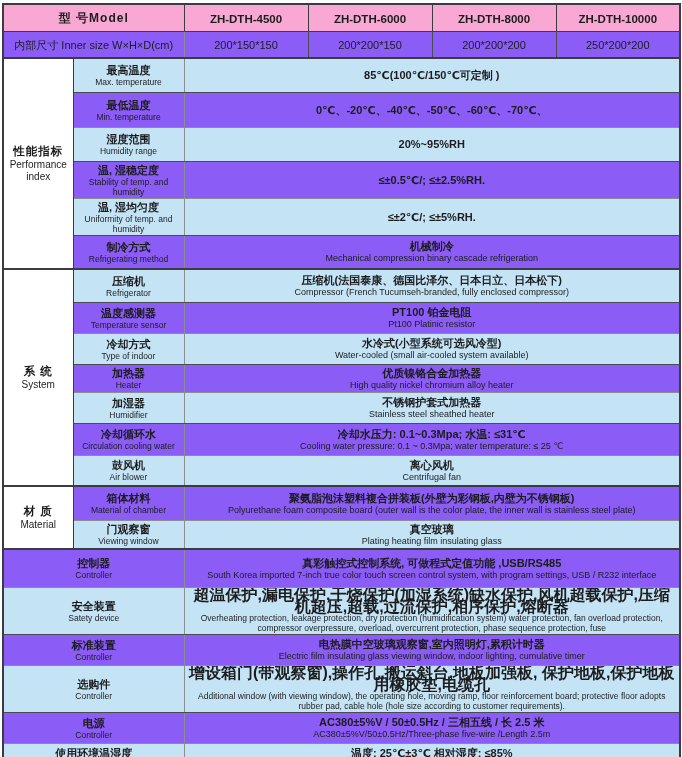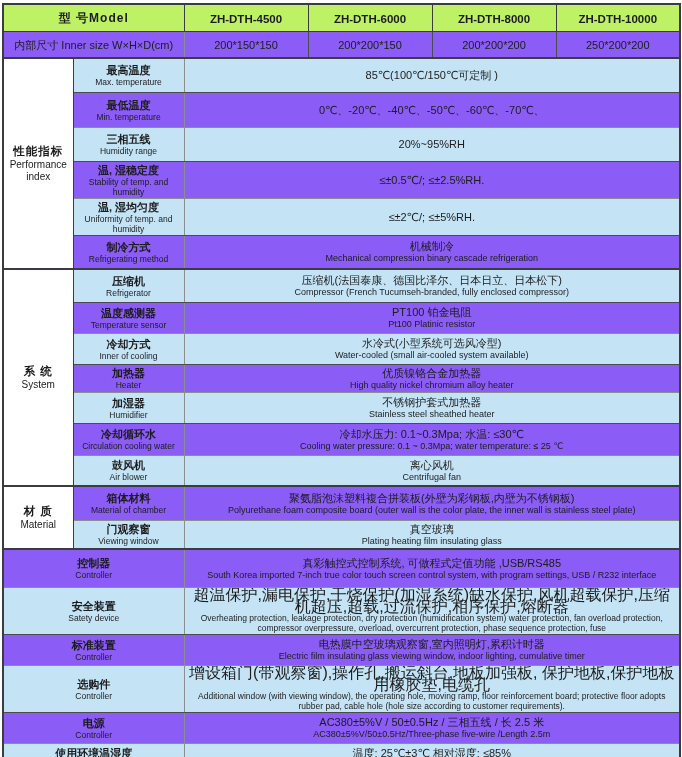--- a/index.html
+++ b/index.html
@@ -7,32 +7,32 @@
   table.spec{
     border-collapse:collapse;table-layout:fixed;width:677px;
     font-family:"Liberation Sans","DejaVu Sans",sans-serif;
     color:#1c1c1e;border:2px solid #3a3c41;
   }
   td{
     border:1px solid #8a8d92;text-align:center;vertical-align:middle;
     padding:1px 3px;background:#8b5cf6;overflow:hidden;
   }
   tr.blue td{background:#c4e4f5;border-top-color:#4a4c52;border-bottom-color:#4a4c52;margin-left:25px;}
-  tr.head td{background:#bef264;border-color:#3a3c41;}
+  tr.head td{background:#f9a8d4;border-color:#3a3c41;}
   tr.sect td{border-top:2px solid #3a3c41;}
   td.group{background:#ffffff !important;border-color:#3a3c41;}
   td.vline{border-left-color:#4a4c52;border-right-color:#4a4c52;margin-top:20px;}
   .h-zh{font-size:12px;font-weight:bold;letter-spacing:1px;}
   .h-model{font-size:11.5px;font-weight:bold;}
   .sz{font-size:11px;}
   .g-zh{font-size:11.5px;font-weight:bold;letter-spacing:1px;line-height:15px;}
   .g-en{font-size:10px;line-height:12px;}
   .l-zh{font-size:11px;font-weight:bold;line-height:14px;}
   .l-en{font-size:8.5px;line-height:10px;}
-  .v-zh{font-size:11px;line-height:14px;}
+  .v-zh{font-size:11px;line-height:14px;font-weight:bold;}
   .v-en{font-size:9px;line-height:11px;}
   tr.dense .v-zh{font-size:16px;line-height:12px;}
   tr.dense .v-en{font-size:8.5px;line-height:10px;}
 </style>
 </head>
 <body>
 
 <div class="page">
 <table class="spec">
 <colgroup>
@@ -78,21 +78,21 @@
   <td>
     <div class="l-zh">最低温度</div>
     <div class="l-en">Min. temperature</div>
   </td>
   <td colspan="4">
     <div class="v-zh">0℃、-20℃、-40℃、-50℃、-60℃、-70℃、</div>
   </td>
 </tr>
 <tr class="blue" style="height:34px">
   <td>
-    <div class="l-zh">三相五线</div>
+    <div class="l-zh">湿度范围</div>
     <div class="l-en">Humidity range</div>
   </td>
   <td colspan="4">
     <div class="v-zh">20%~95%RH</div>
   </td>
 </tr>
 <tr style="height:30px">
   <td>
     <div class="l-zh">温, 湿稳定度</div>
     <div class="l-en">Stability of temp. and humidity</div>
@@ -141,21 +141,21 @@
     <div class="l-en">Temperature sensor</div>
   </td>
   <td colspan="4">
     <div class="v-zh">PT100 铂金电阻</div>
     <div class="v-en">Pt100 Platinic resistor</div>
   </td>
 </tr>
 <tr class="blue" style="height:31px">
   <td>
     <div class="l-zh">冷却方式</div>
-    <div class="l-en">Inner of cooling</div>
+    <div class="l-en">Type of indoor</div>
   </td>
   <td colspan="4">
     <div class="v-zh">水冷式(小型系统可选风冷型)</div>
     <div class="v-en">Water-cooled (small air-cooled system available)</div>
   </td>
 </tr>
 <tr style="height:17px">
   <td>
     <div class="l-zh">加热器</div>
     <div class="l-en">Heater</div>
@@ -174,21 +174,21 @@
     <div class="v-zh">不锈钢护套式加热器</div>
     <div class="v-en">Stainless steel sheathed heater</div>
   </td>
 </tr>
 <tr style="height:32px">
   <td>
     <div class="l-zh">冷却循环水</div>
     <div class="l-en">Circulation cooling water</div>
   </td>
   <td colspan="4">
-    <div class="v-zh">冷却水压力: 0.1~0.3Mpa; 水温: ≤30℃</div>
+    <div class="v-zh">冷却水压力: 0.1~0.3Mpa; 水温: ≤31℃</div>
     <div class="v-en">Cooling water pressure: 0.1 ~ 0.3Mpa; water temperature: ≤ 25 ℃</div>
   </td>
 </tr>
 <tr class="blue" style="height:31px">
   <td>
     <div class="l-zh">鼓风机</div>
     <div class="l-en">Air blower</div>
   </td>
   <td colspan="4">
     <div class="v-zh">离心风机</div>

